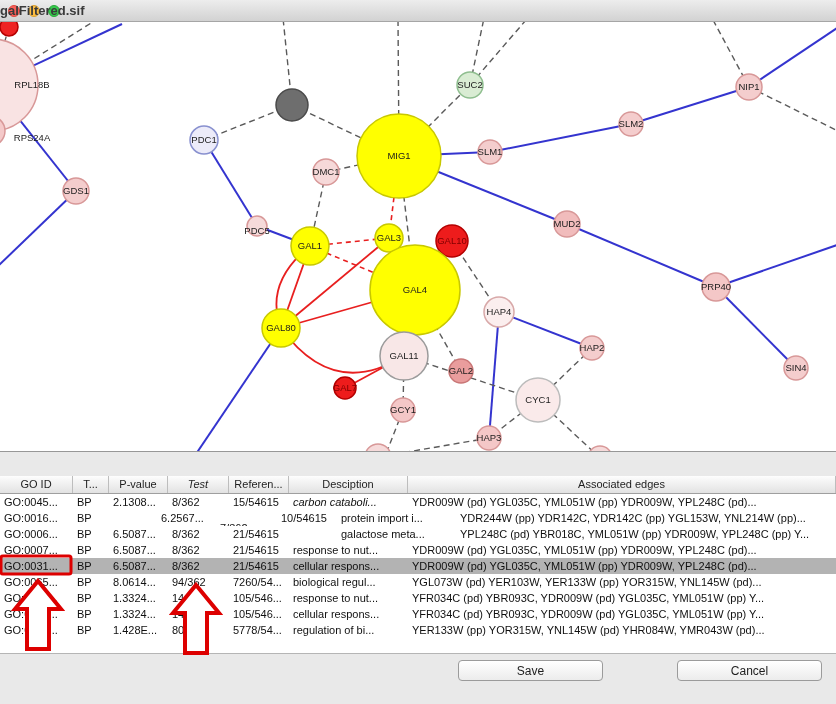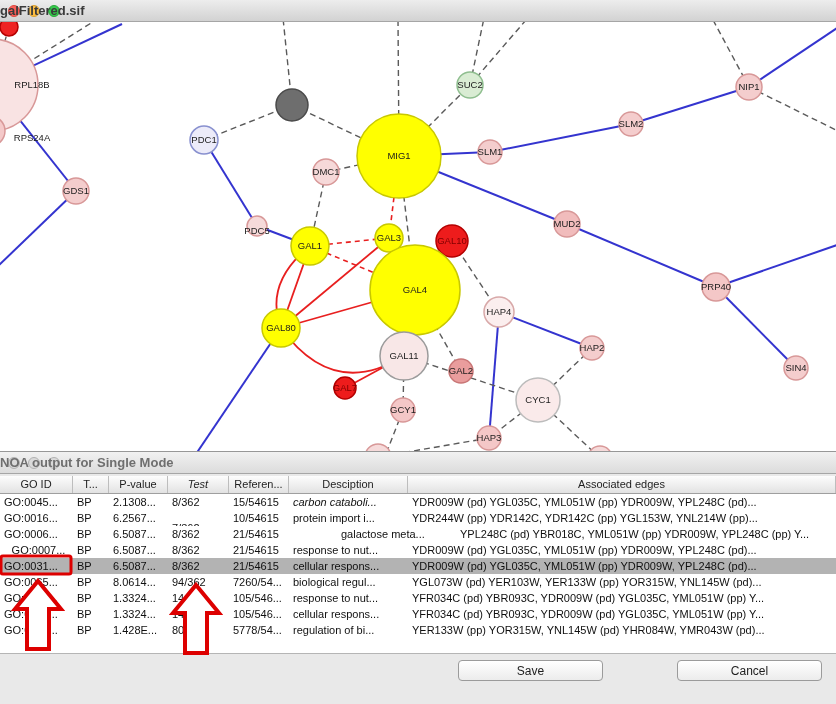--- a/index.html
+++ b/index.html
@@ -167,28 +167,20 @@
         <text x="592" y="351" text-anchor="middle" font-size="9.5" font-family="&quot;Liberation Sans&quot;,sans-serif" fill="#1c1c1c">HAP2</text>
         <text x="796" y="371" text-anchor="middle" font-size="9.5" font-family="&quot;Liberation Sans&quot;,sans-serif" fill="#1c1c1c">SIN4</text>
         <text x="345" y="391" text-anchor="middle" font-size="9.5" font-family="&quot;Liberation Sans&quot;,sans-serif" fill="#800000">GAL7</text>
         <text x="538" y="403" text-anchor="middle" font-size="9.5" font-family="&quot;Liberation Sans&quot;,sans-serif" fill="#1c1c1c">CYC1</text>
         <text x="403" y="413" text-anchor="middle" font-size="9.5" font-family="&quot;Liberation Sans&quot;,sans-serif" fill="#1c1c1c">GCY1</text>
         <text x="489" y="441" text-anchor="middle" font-size="9.5" font-family="&quot;Liberation Sans&quot;,sans-serif" fill="#1c1c1c">HAP3</text>
       </svg>
   </div>
 
   <div id="noa-window">
-    <div class="titlebar">
-      <div class="lights">
-        <div class="light inactive"></div>
-        <div class="light inactive"></div>
-        <div class="light inactive"></div>
-      </div>
-      <div class="title">NOA output for Single Mode</div>
-    </div>
 
     <div id="noa-table">
       <div id="noa-head">
           <div class="hcell" style="width: 73px;">GO ID</div>
           <div class="hcell" style="width: 36px;">T...</div>
           <div class="hcell" style="width: 59px;">P-value</div>
           <div class="hcell" style="width: 61px; font-style: italic;">Test</div>
           <div class="hcell" style="width: 60px;">Referen...</div>
           <div class="hcell" style="width: 119px;">Desciption</div>
           <div class="hcell" style="width: 428px;">Associated edges</div>
@@ -199,37 +191,37 @@
             <div class="tcell" style="width: 36px;">BP</div>
             <div class="tcell" style="width: 59px;">2.1308...</div>
             <div class="tcell" style="width: 61px;">8/362</div>
             <div class="tcell" style="width: 60px;">15/54615</div>
             <div class="tcell" style="width: 119px; font-style: italic;">carbon cataboli...</div>
             <div class="tcell" style="width: 428px;">YDR009W (pd) YGL035C, YML051W (pp) YDR009W, YPL248C (pd)...</div>
           </div>
           <div class="trow">
             <div class="tcell" style="width: 73px;">GO:0016...</div>
             <div class="tcell" style="width: 36px;">BP</div>
-            <div class="tcell" style="width: 59px;">6.2567...</div>
+            <div class="tcell" style="width: 59px; margin-left: 48px;">6.2567...</div>
             <div class="tcell" style="width: 61px; margin-top: 10px;">7/362</div>
             <div class="tcell" style="width: 60px;">10/54615</div>
             <div class="tcell" style="width: 119px;">protein import i...</div>
             <div class="tcell" style="width: 428px;">YDR244W (pp) YDR142C, YDR142C (pp) YGL153W, YNL214W (pp)...</div>
           </div>
           <div class="trow">
             <div class="tcell" style="width: 73px;">GO:0006...</div>
             <div class="tcell" style="width: 36px;">BP</div>
             <div class="tcell" style="width: 59px;">6.5087...</div>
             <div class="tcell" style="width: 61px;">8/362</div>
             <div class="tcell" style="width: 60px;">21/54615</div>
             <div class="tcell" style="width: 119px; margin-left: 48px;">galactose meta...</div>
             <div class="tcell" style="width: 428px;">YPL248C (pd) YBR018C, YML051W (pp) YDR009W, YPL248C (pp) Y...</div>
           </div>
           <div class="trow">
-            <div class="tcell" style="width: 73px; text-align: center;">GO:0007...</div>
+            <div class="tcell" style="width: 73px;">GO:0007...</div>
             <div class="tcell" style="width: 36px;">BP</div>
             <div class="tcell" style="width: 59px;">6.5087...</div>
             <div class="tcell" style="width: 61px;">8/362</div>
             <div class="tcell" style="width: 60px;">21/54615</div>
             <div class="tcell" style="width: 119px;">response to nut...</div>
             <div class="tcell" style="width: 428px;">YDR009W (pd) YGL035C, YML051W (pp) YDR009W, YPL248C (pd)...</div>
           </div>
           <div class="trow selected">
             <div class="tcell" style="width: 73px;">GO:0031...</div>
             <div class="tcell" style="width: 36px;">BP</div>

